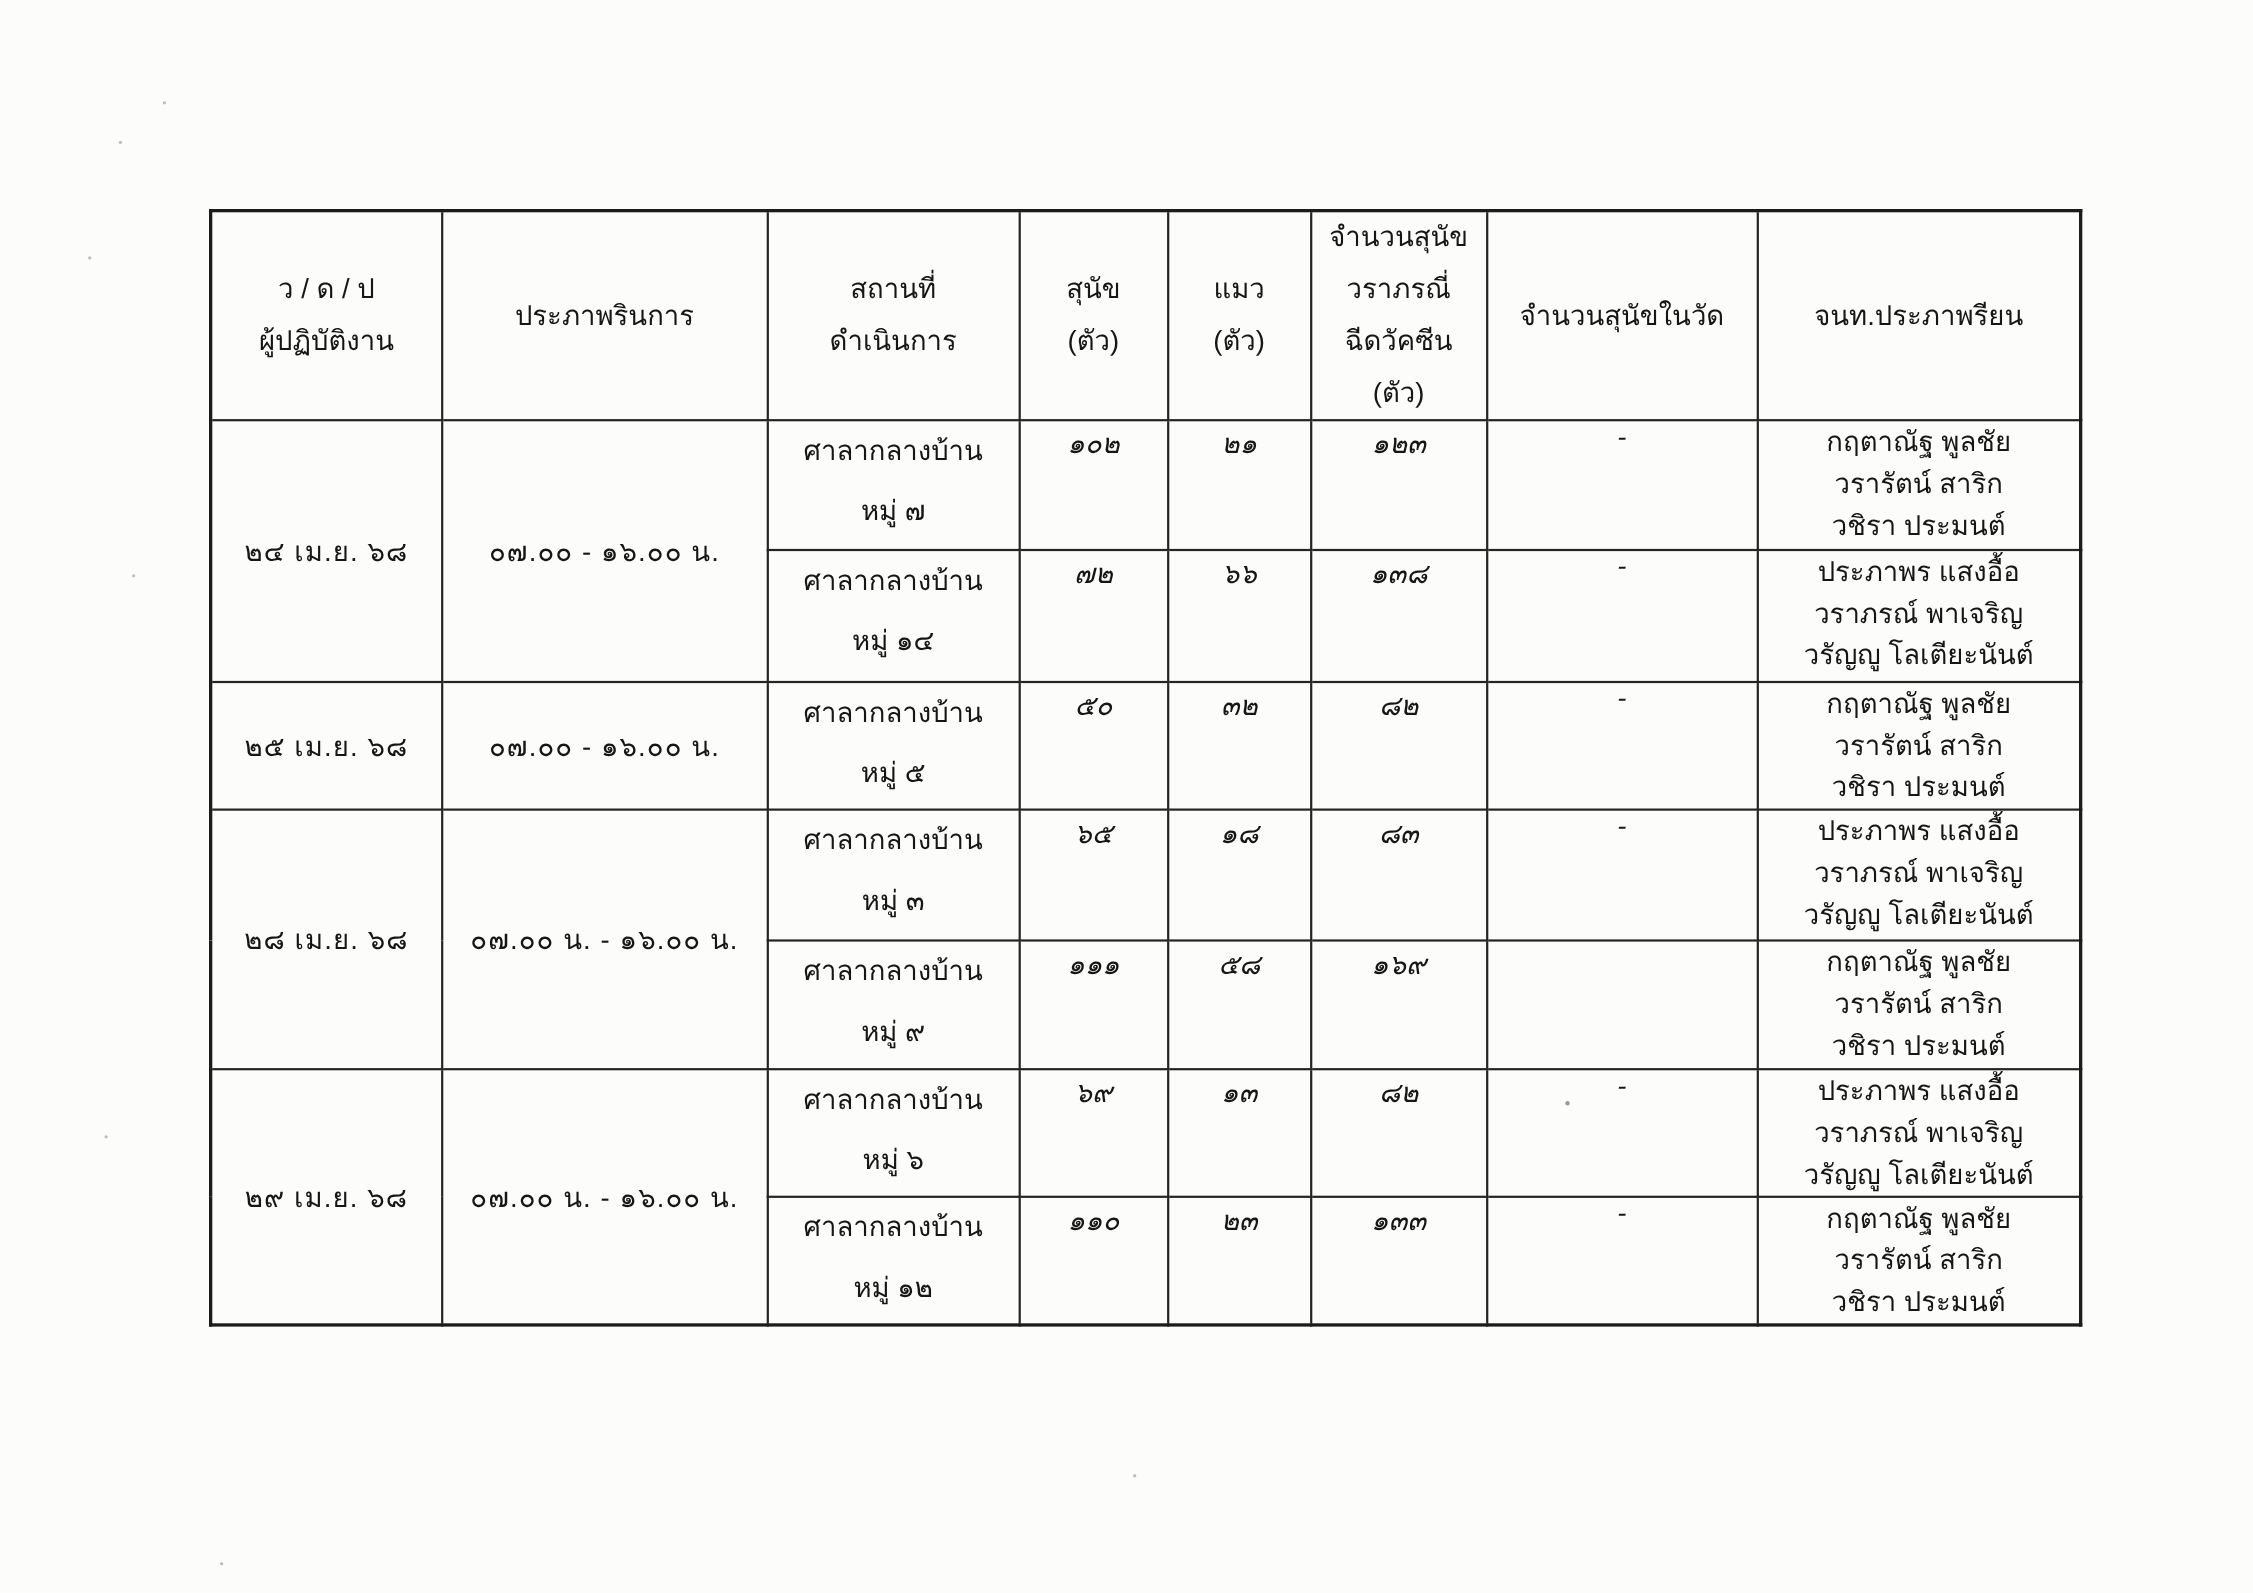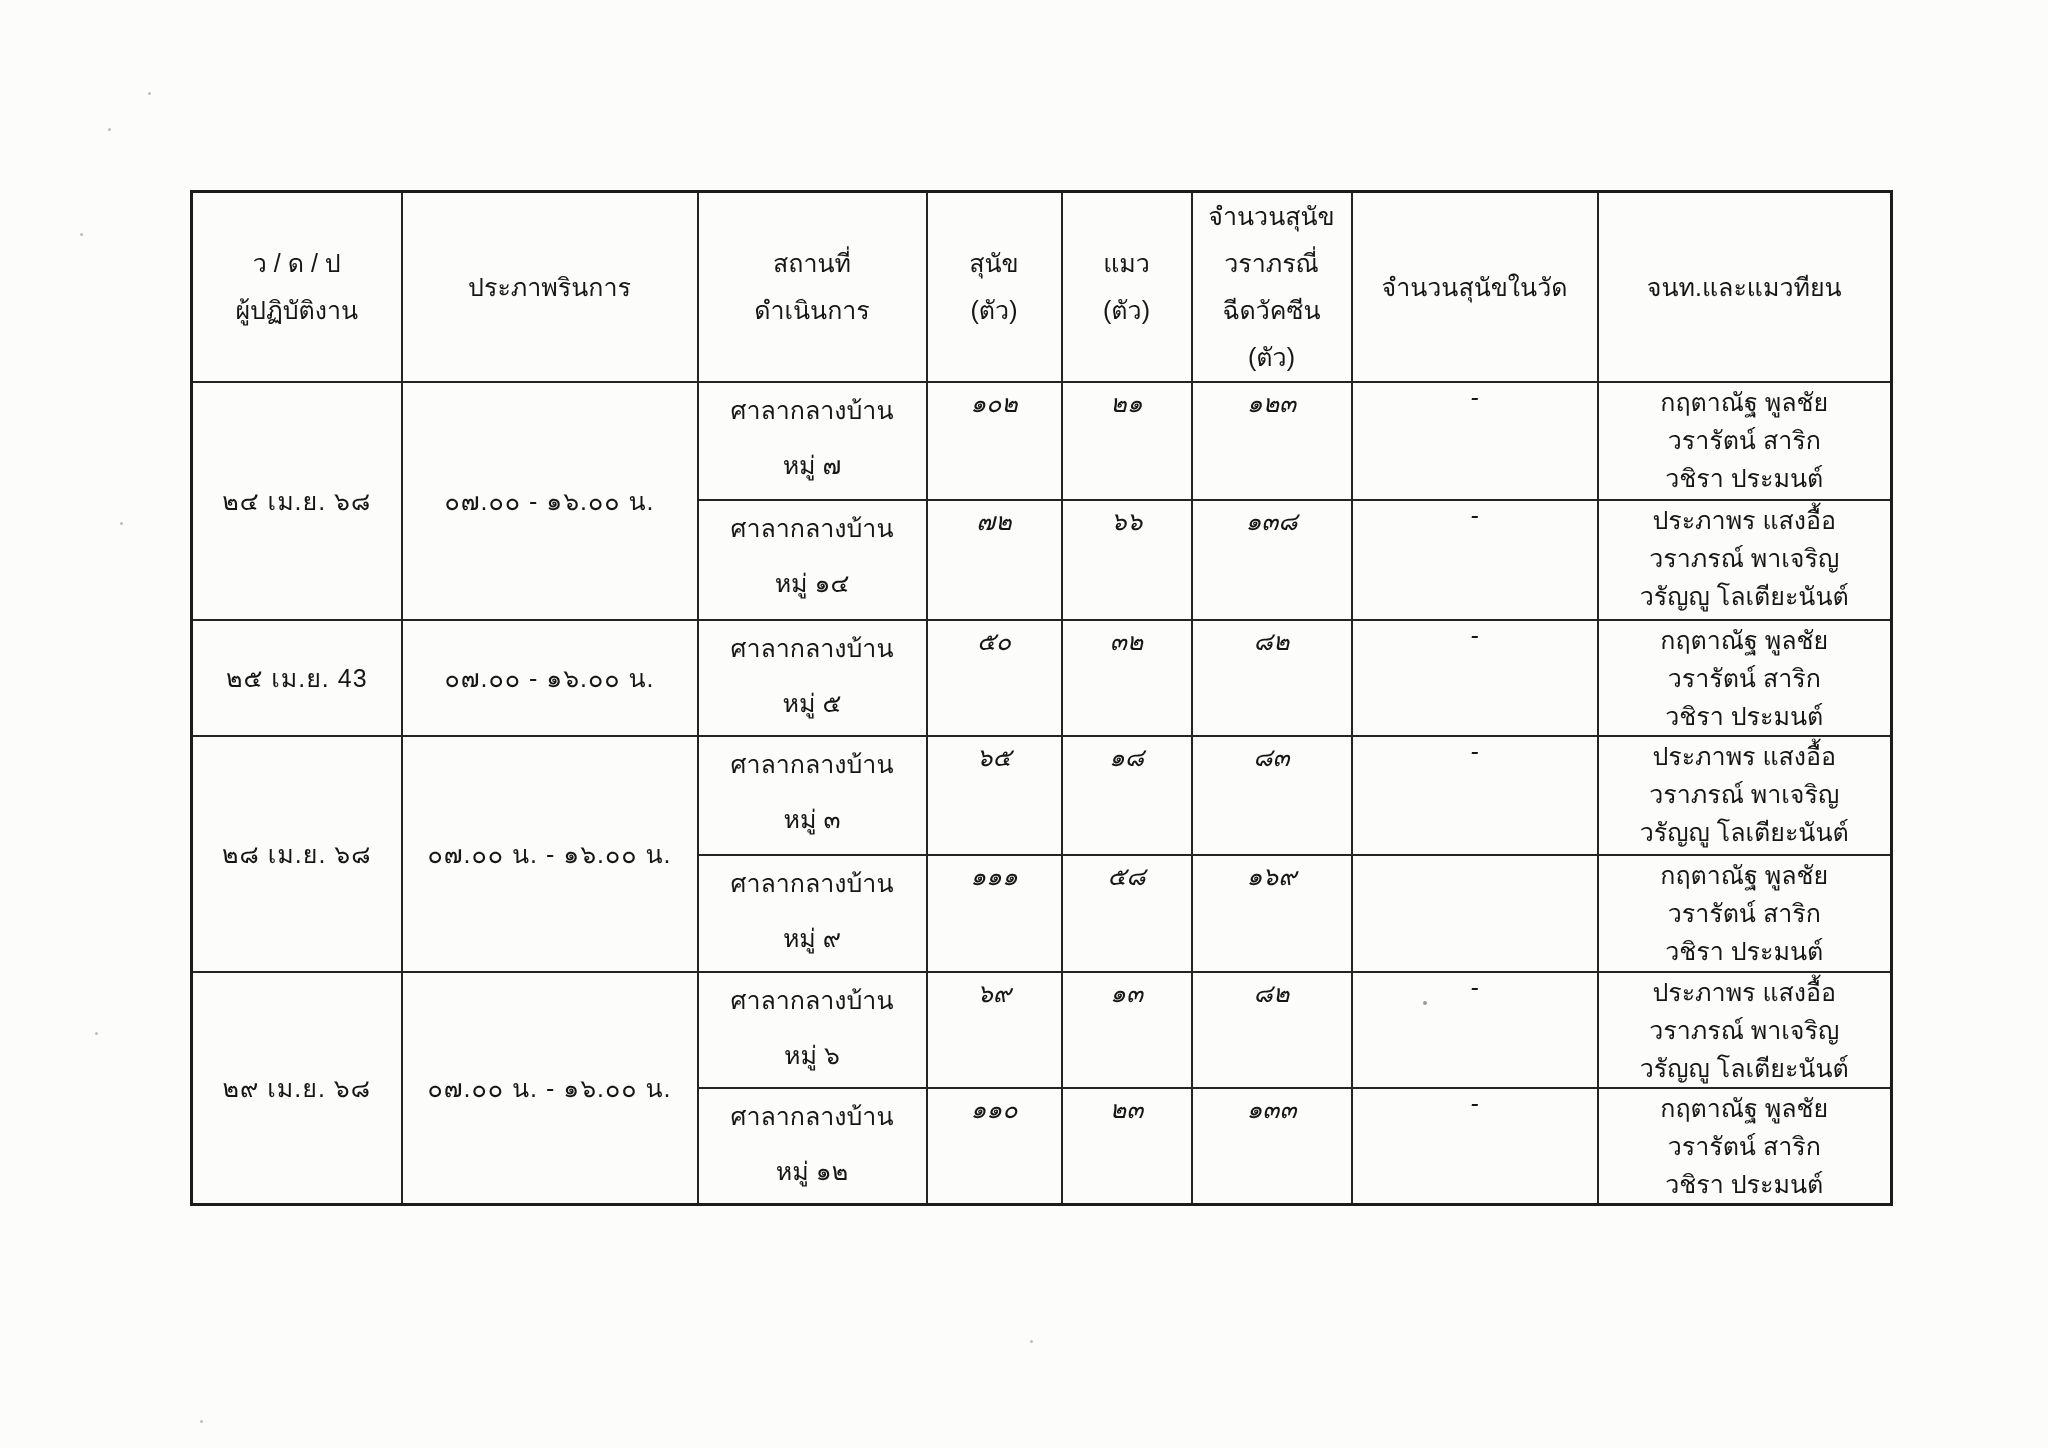--- a/index.html
+++ b/index.html
@@ -111,21 +111,21 @@
       <th>
         <div>จำนวนสุนัข</div>
         <div>วราภรณี่</div>
         <div>ฉีดวัคซีน</div>
         <div>(ตัว)</div>
       </th>
       <th>
         <div>จำนวนสุนัขในวัด</div>
       </th>
       <th>
-        <div>จนท.และแมวทียน</div>
+        <div>จนท.ประภาพรียน</div>
       </th>
     </tr>
 
     <tr style="height:118px;">
       <td class="datecell" rowspan="2">
         <div>๒๔ เม.ย. ๖๘</div>
       </td>
       <td class="timecell" rowspan="2">
         <div>๐๗.๐๐ - ๑๖.๐๐ น.</div>
       </td>
@@ -155,21 +155,21 @@
       <td class="val">-</td>
       <td class="officers">
         <div>ประภาพร แสงอื้อ</div>
         <div>วราภรณ์ พาเจริญ</div>
         <div>วรัญญู โลเตียะนันต์</div>
       </td>
     </tr>
 
     <tr style="height:116px;">
       <td class="datecell">
-        <div>๒๕ เม.ย. 43</div>
+        <div>๒๕ เม.ย. ๖๘</div>
       </td>
       <td class="timecell">
         <div>๐๗.๐๐ - ๑๖.๐๐ น.</div>
       </td>
       <td class="loc">
         <div>ศาลากลางบ้าน</div>
         <div>หมู่ ๕</div>
       </td>
       <td class="val">๕๐</td>
       <td class="val">๓๒</td>

